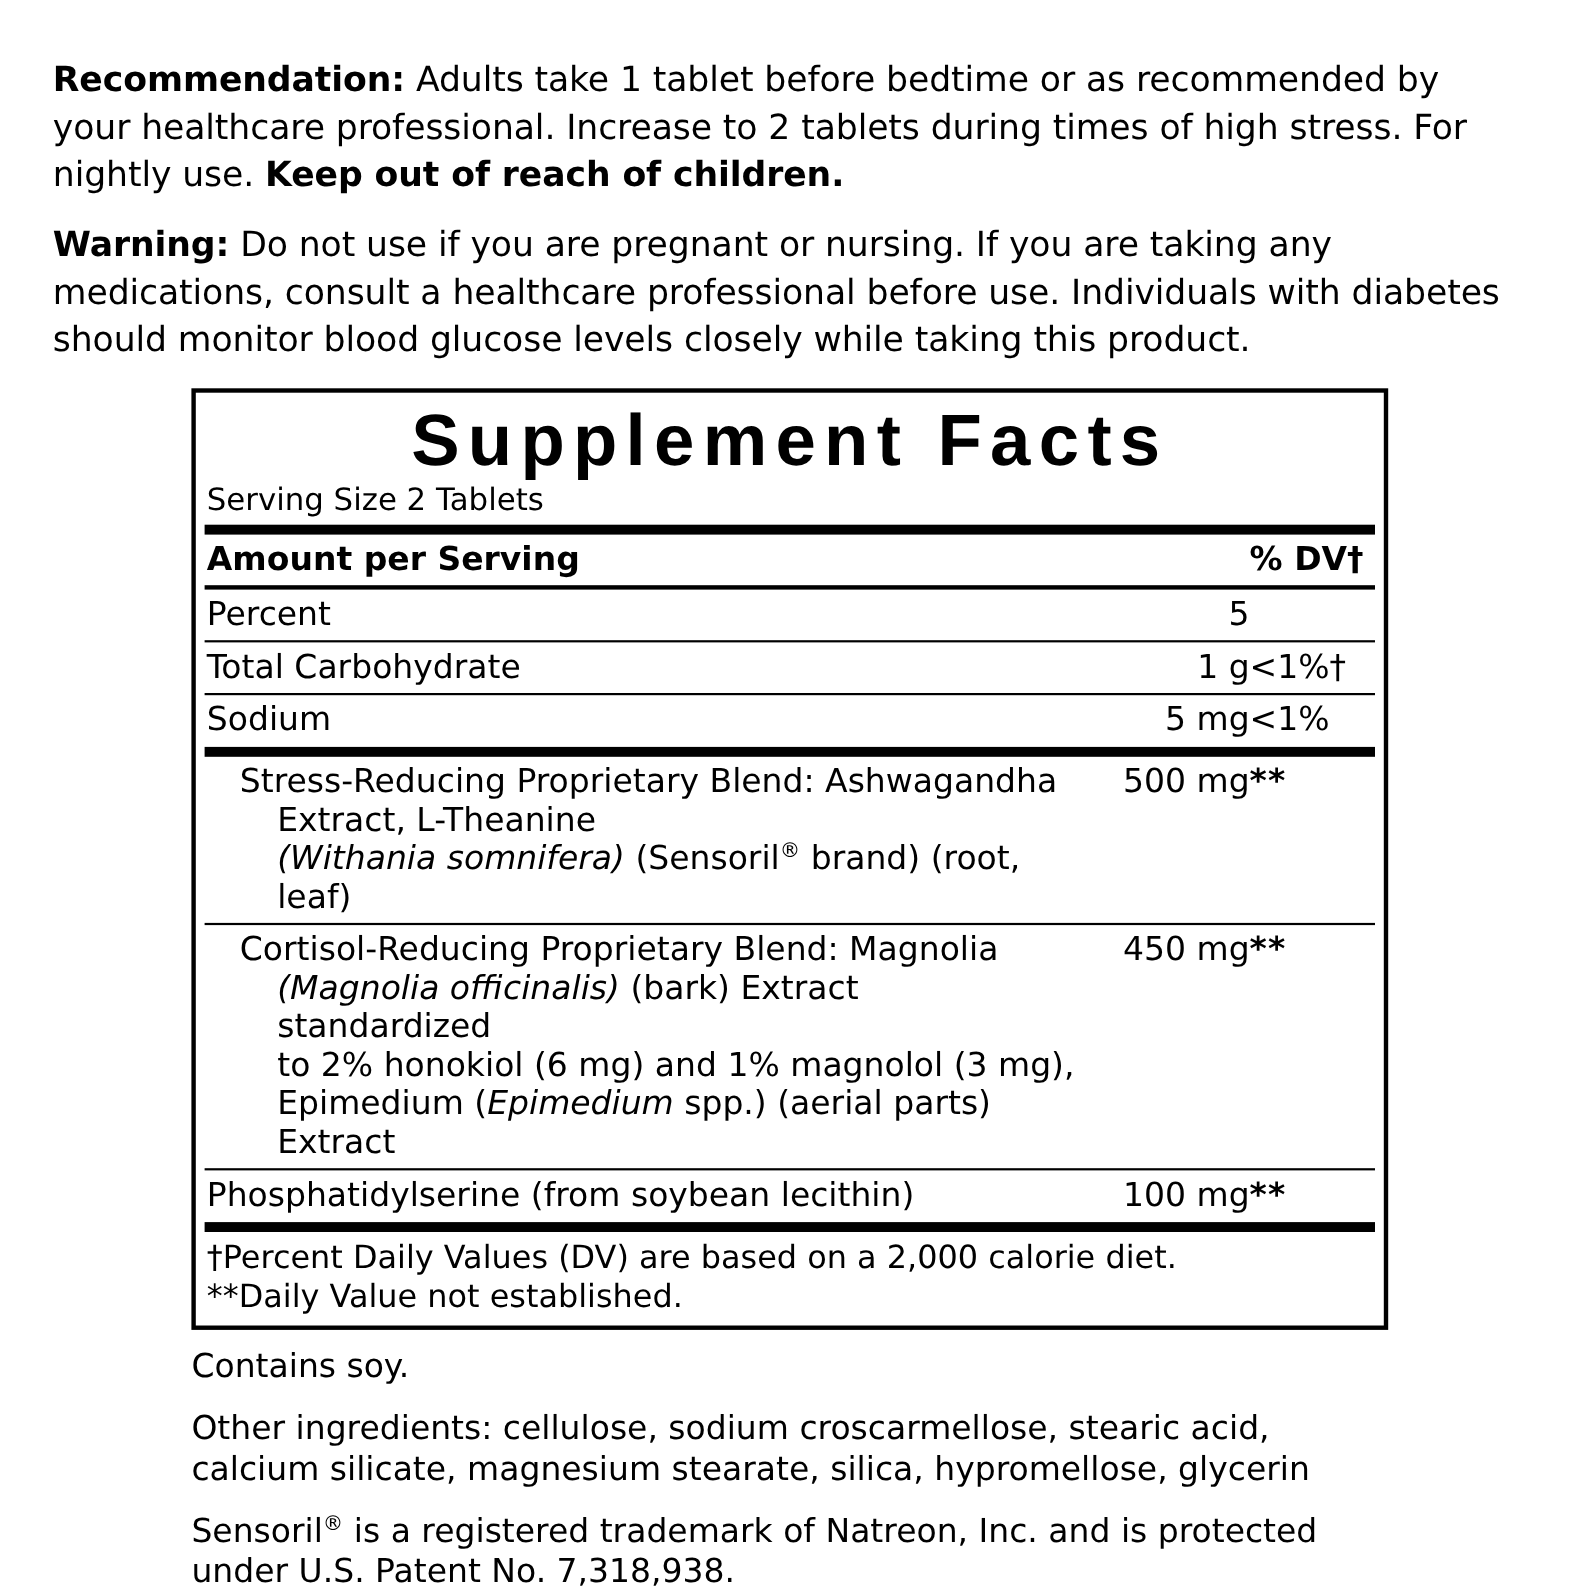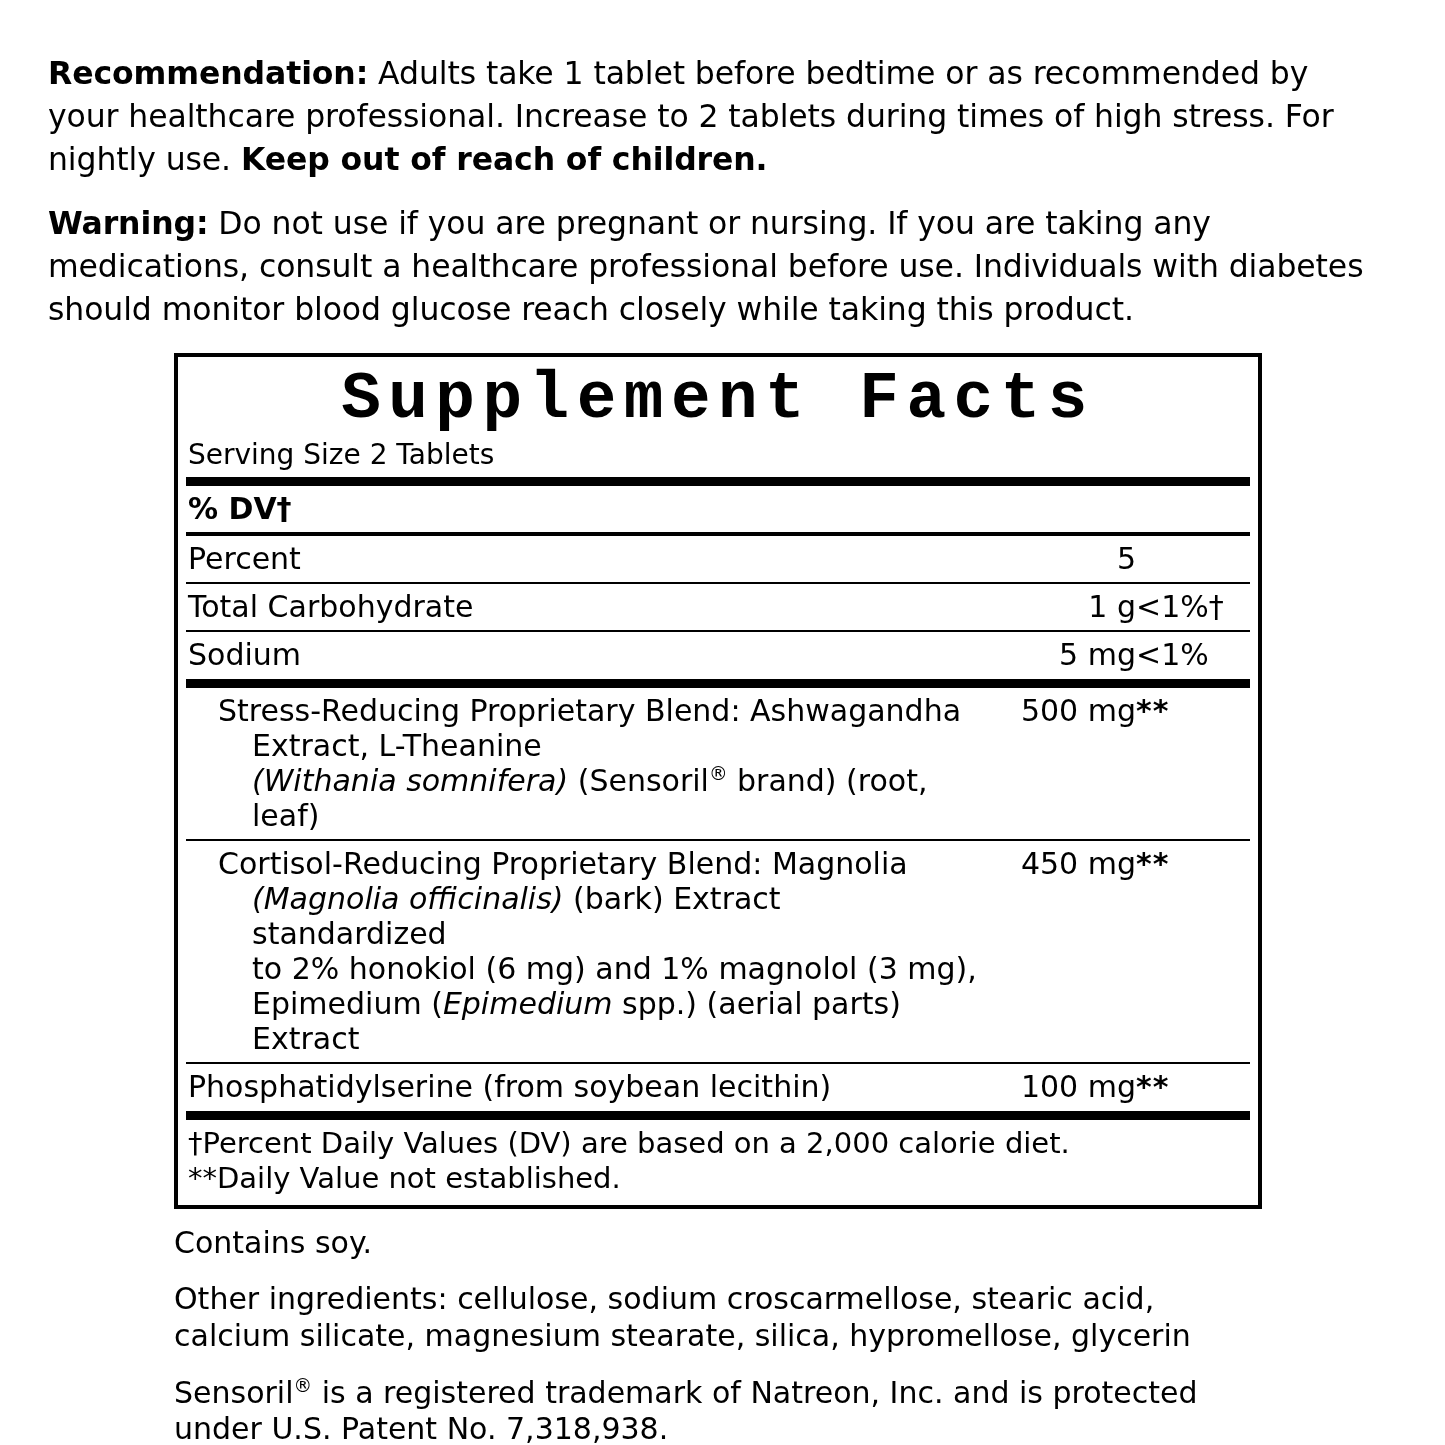--- a/index.html
+++ b/index.html
@@ -35,21 +35,21 @@
   
   .sf-panel {
     position: relative;
     margin: 8px 0 0 126px;
     width: 1088px;
     border: 4px solid #000;
     padding: 0;
     background: #fff;
   }
   .sf-title {
-    font-family: Liberation Mono, monospace;
+    font-family: Liberation Sans, sans-serif;
     font-weight: bold;
     font-size: 66px;
     line-height: 1.0;
     letter-spacing: 7.5px;
     text-align: center;
     padding: 10px 8px 4px 8px;
     white-space: nowrap;
     transform: scaleX(1.0);
   }
   .sf-serving {
@@ -125,34 +125,35 @@
   }
   .notes p { margin: 0 0 20px 0; }
 </style>
 </head>
 <body>
 
 <div class="page">
 
   <div class="intro">
     <p><span class="lead">Recommendation:</span><span> Adults take 1 tablet before bedtime or as recommended by your healthcare professional. Increase to 2 tablets during times of high stress. For nightly use. </span><span class="bold-inline">Keep out of reach of children.</span></p>
-    <p><span class="lead">Warning:</span><span> Do not use if you are pregnant or nursing. If you are taking any medications, consult a healthcare professional before use. Individuals with diabetes should monitor blood glucose reach closely while taking this product.</span></p>
+    <p><span class="lead">Warning:</span><span> Do not use if you are pregnant or nursing. If you are taking any medications, consult a healthcare professional before use. Individuals with diabetes should monitor blood glucose levels closely while taking this product.</span></p>
   </div>
 
   <div class="sf-panel">
 
     <div class="sf-title">Supplement Facts</div>
 
     <div class="sf-serving">
       <span>Serving Size 2 Tablets</span>
     </div>
 
     <div class="rule-thick"></div>
 
     <div class="sf-row head">
+      <span class="sf-name">Amount per Serving</span>
       <span class="sf-dv">% DV†</span>
     </div>
 
     <div class="rule-med"></div>
 
     <div class="sf-row">
       <span class="sf-name">Percent</span>
       <span class="sf-amt">5</span>
       <span class="sf-dv"></span>
     </div>

